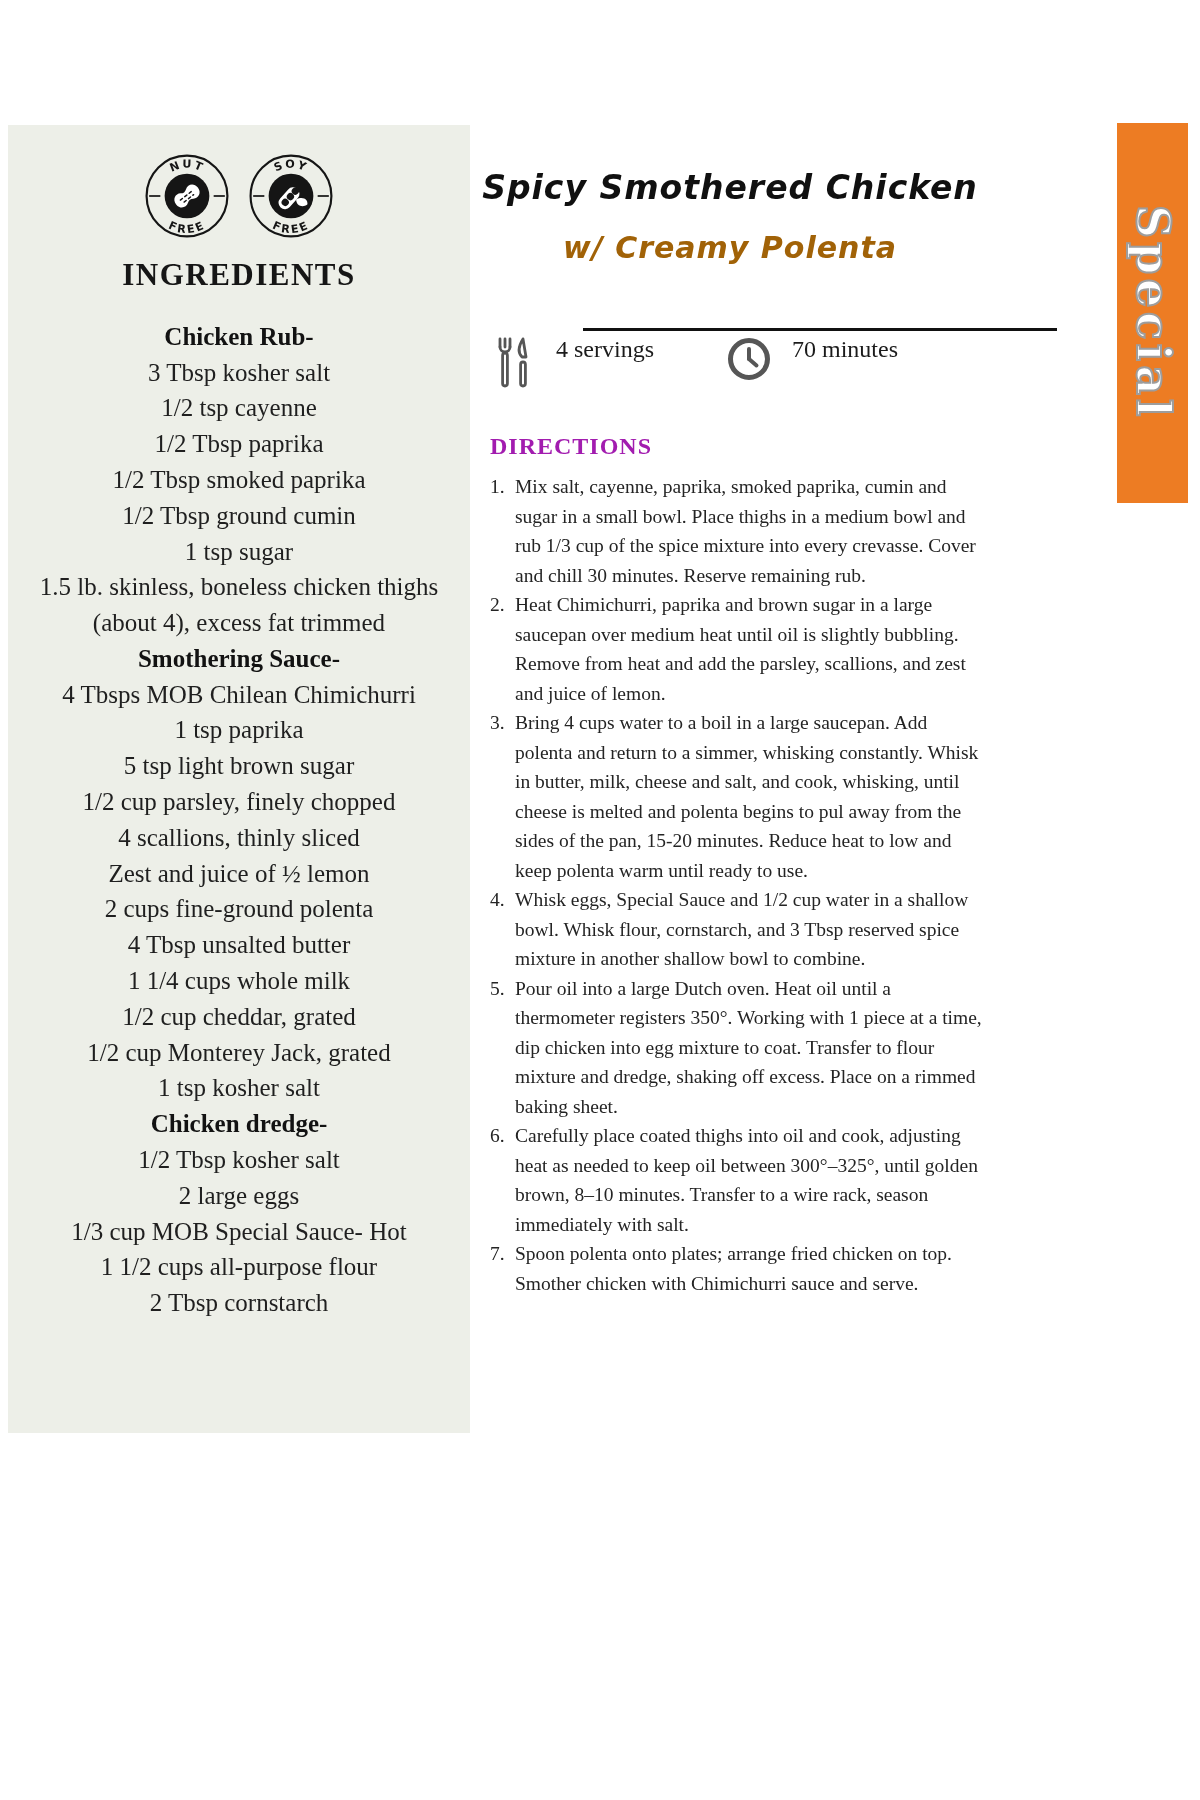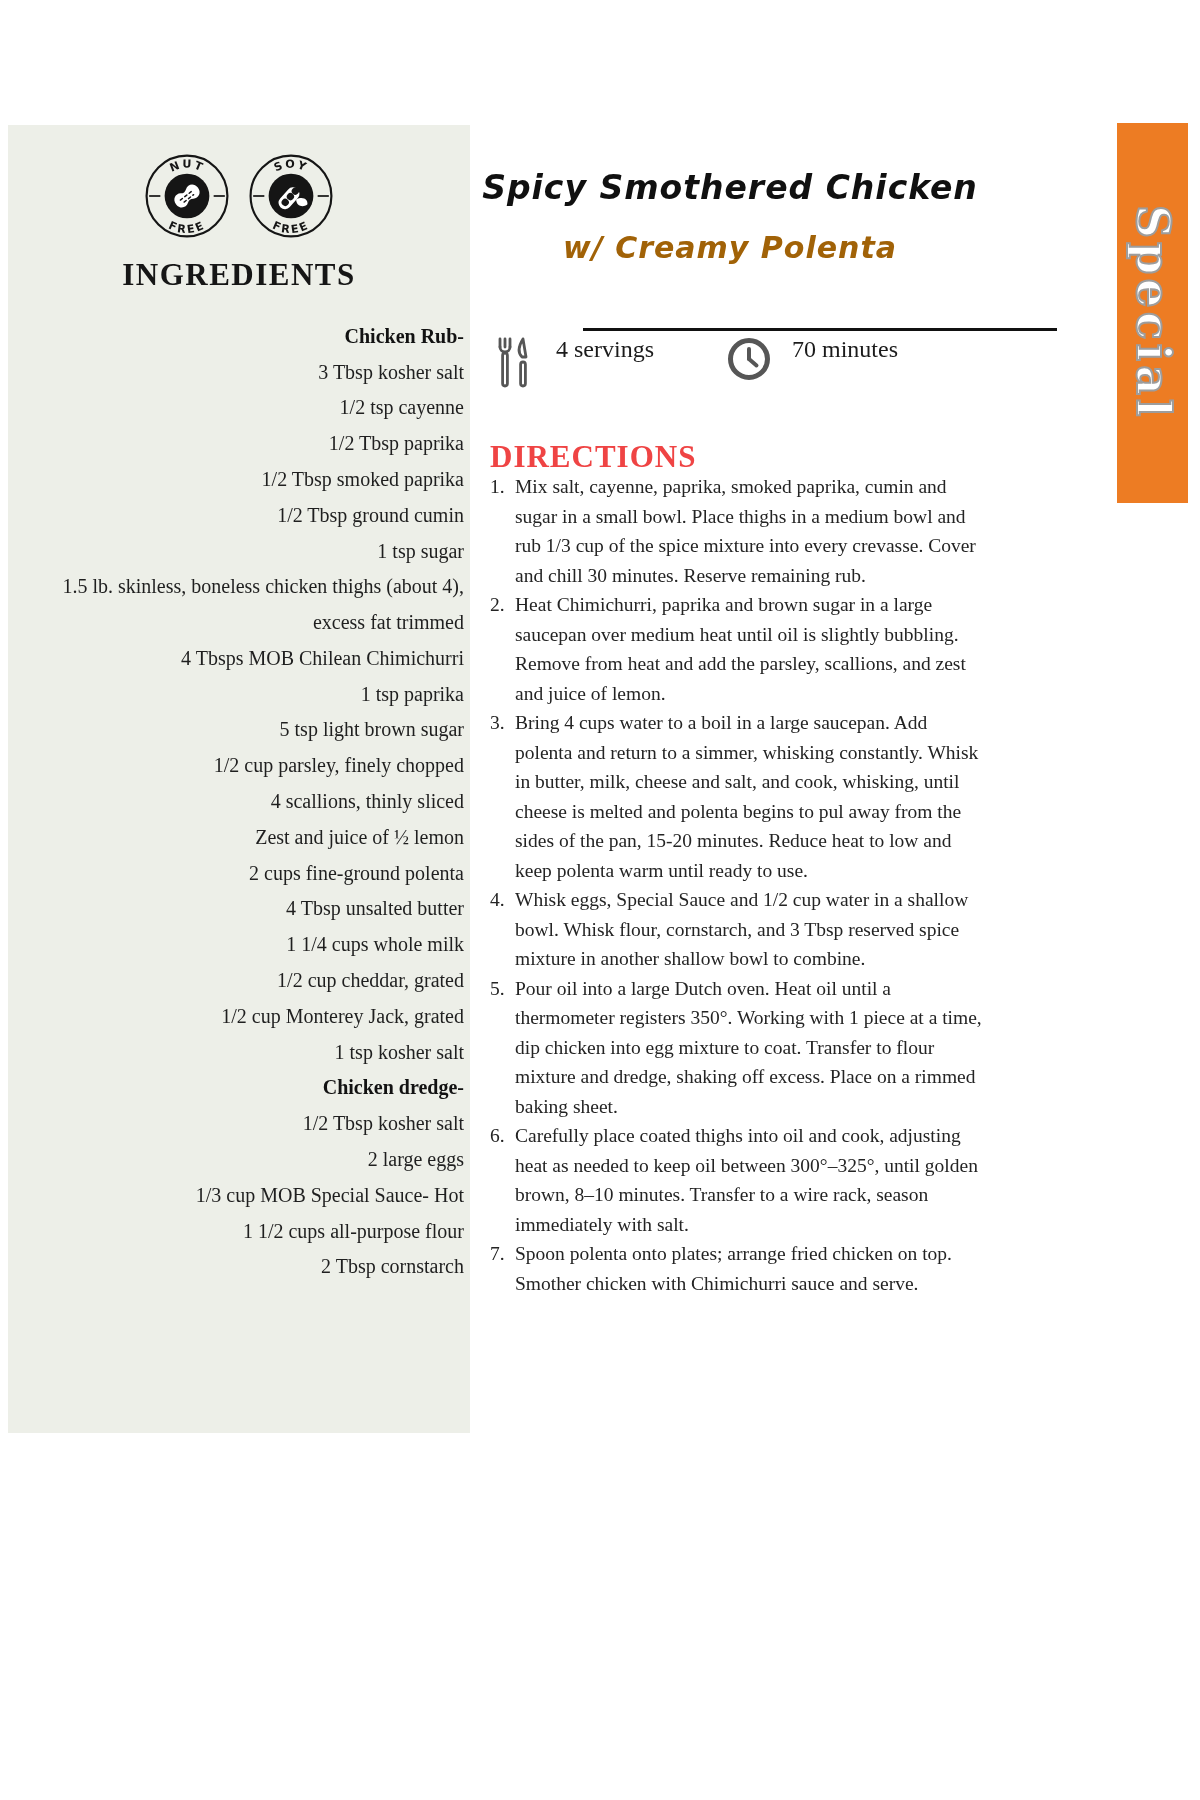--- a/index.html
+++ b/index.html
@@ -13,21 +13,21 @@
     background:#edefe8;
   }
   .badges{display:flex;justify-content:center;gap:18px;margin-top:28px;}
   .badge{width:86px;height:86px;}
   .ing-heading{
     text-align:center;margin-top:18px;font-size:31px;font-weight:bold;
     letter-spacing:1.5px;color:#161616;
   }
   .ing-list{margin-top:24px;padding:0 6px;}
   .ing-line{
-    text-align:right;font-size:20px;line-height:35.8px;color:#1f1f1f;
+    text-align:center;font-size:25px;line-height:35.8px;color:#1f1f1f;
   }
   .ing-line.section{font-weight:bold;color:#121212;}
   
   .title{
     position:absolute;left:480px;top:146px;width:500px;text-align:center;
     font-family:"DejaVu Sans", sans-serif;font-style:italic;font-weight:bold;
     font-size:33px;letter-spacing:1px;color:#101010;white-space:nowrap;
   }
   .subtitle{
     position:absolute;left:480px;top:230px;width:500px;text-align:center;
@@ -40,22 +40,22 @@
   .meta-row{
     position:absolute;left:496px;top:336px;width:480px;height:54px;
     display:flex;align-items:flex-start;
   }
   .meta-label{font-size:24px;color:#1b1b1b;}
   .meta-icon{flex:0 0 auto;}
   .gap-s{width:26px;flex:0 0 auto;}
   .gap-l{width:72px;flex:0 0 auto;}
   .gap-m{width:20px;flex:0 0 auto;}
   .dir-heading{
-    position:absolute;left:490px;top:413px;font-size:31px;font-weight:bold;
-    letter-spacing:1px;color:#ef4444;
+    position:absolute;left:490px;top:413px;font-size:24px;font-weight:bold;
+    letter-spacing:1px;color:#a21caf;
   }
   .dir-list{
     position:absolute;left:490px;top:472px;width:492px;margin:0;padding:0;
     list-style:none;counter-reset:step;font-family:Liberation Serif, serif;
   }
   .dir-step{
     position:relative;padding-left:25px;font-size:19.5px;line-height:29.5px;
     color:#242424;counter-increment:step;
   }
   .dir-step::before{
@@ -133,20 +133,21 @@
   <div class="ing-list">
 
   <div class="ing-line section">Chicken Rub-</div>
       <div class="ing-line">3 Tbsp kosher salt</div>
       <div class="ing-line">1/2 tsp cayenne</div>
       <div class="ing-line">1/2 Tbsp paprika</div>
       <div class="ing-line">1/2 Tbsp smoked paprika</div>
       <div class="ing-line">1/2 Tbsp ground cumin</div>
       <div class="ing-line">1 tsp sugar</div>
       <div class="ing-line">1.5  lb. skinless, boneless chicken thighs (about 4), excess fat trimmed</div>
+      <div class="ing-line section">Smothering Sauce-</div>
       <div class="ing-line">4 Tbsps MOB Chilean Chimichurri</div>
       <div class="ing-line">1 tsp paprika</div>
       <div class="ing-line">5 tsp light brown sugar</div>
       <div class="ing-line">1/2 cup parsley, finely chopped</div>
       <div class="ing-line">4 scallions, thinly sliced</div>
       <div class="ing-line">Zest and juice of ½ lemon</div>
       <div class="ing-line">2 cups fine-ground polenta</div>
       <div class="ing-line">4 Tbsp unsalted butter</div>
       <div class="ing-line">1 1/4 cups whole milk</div>
       <div class="ing-line">1/2 cup cheddar, grated</div>

